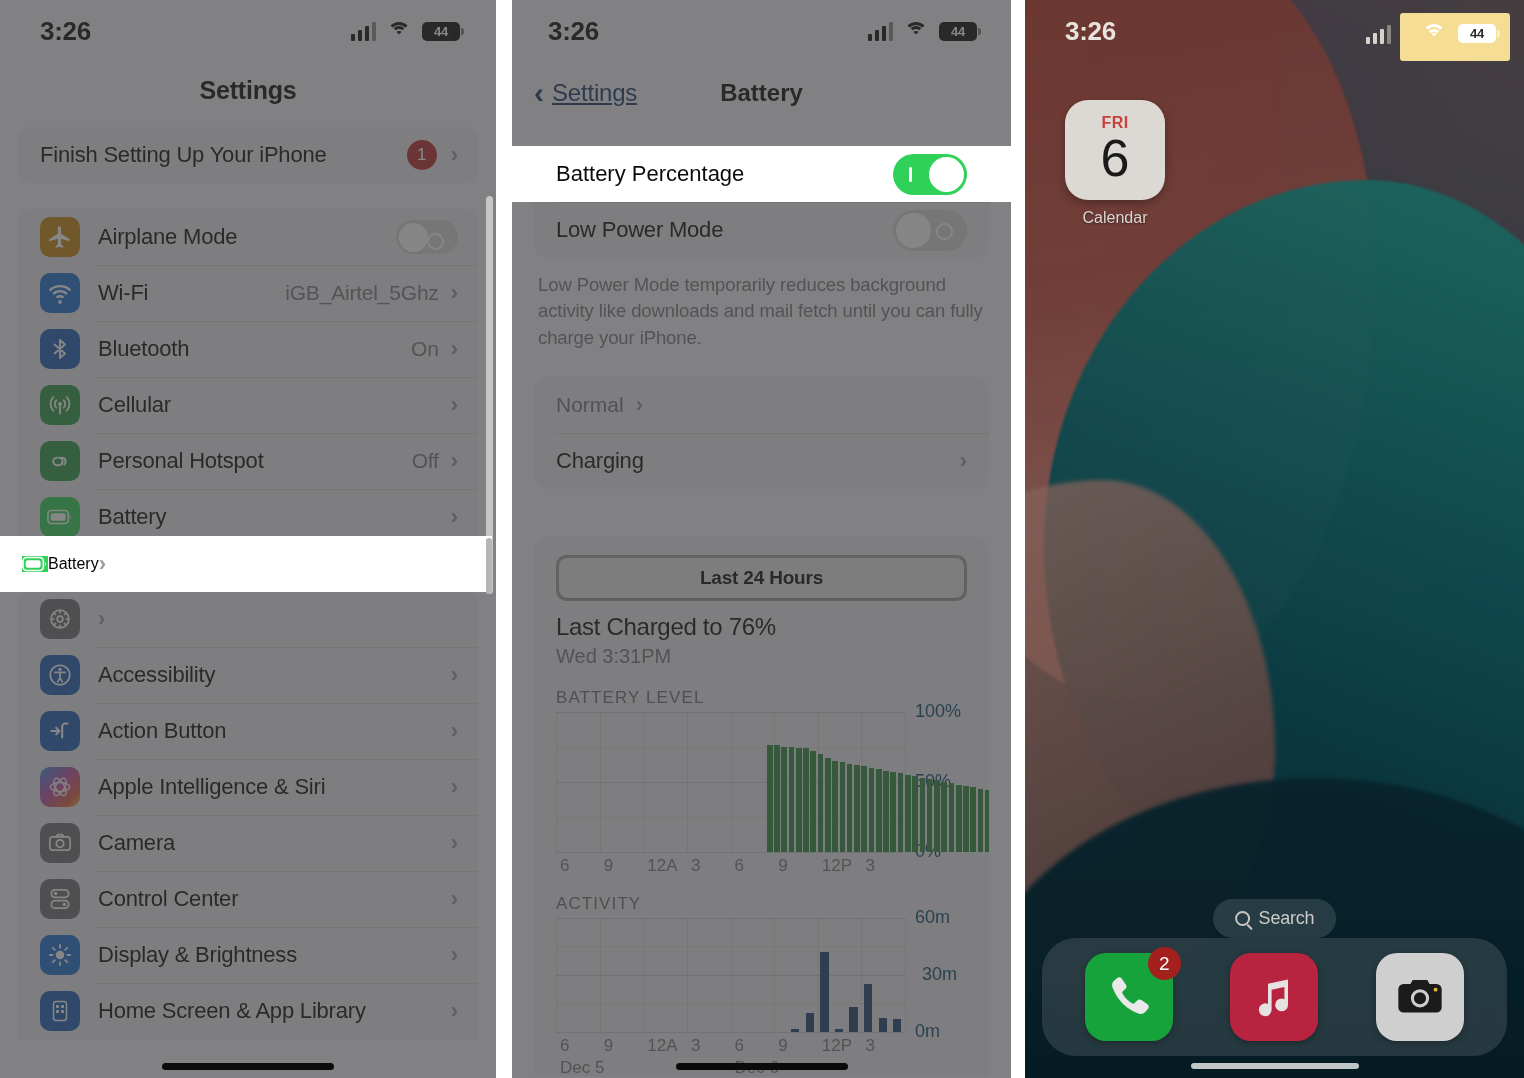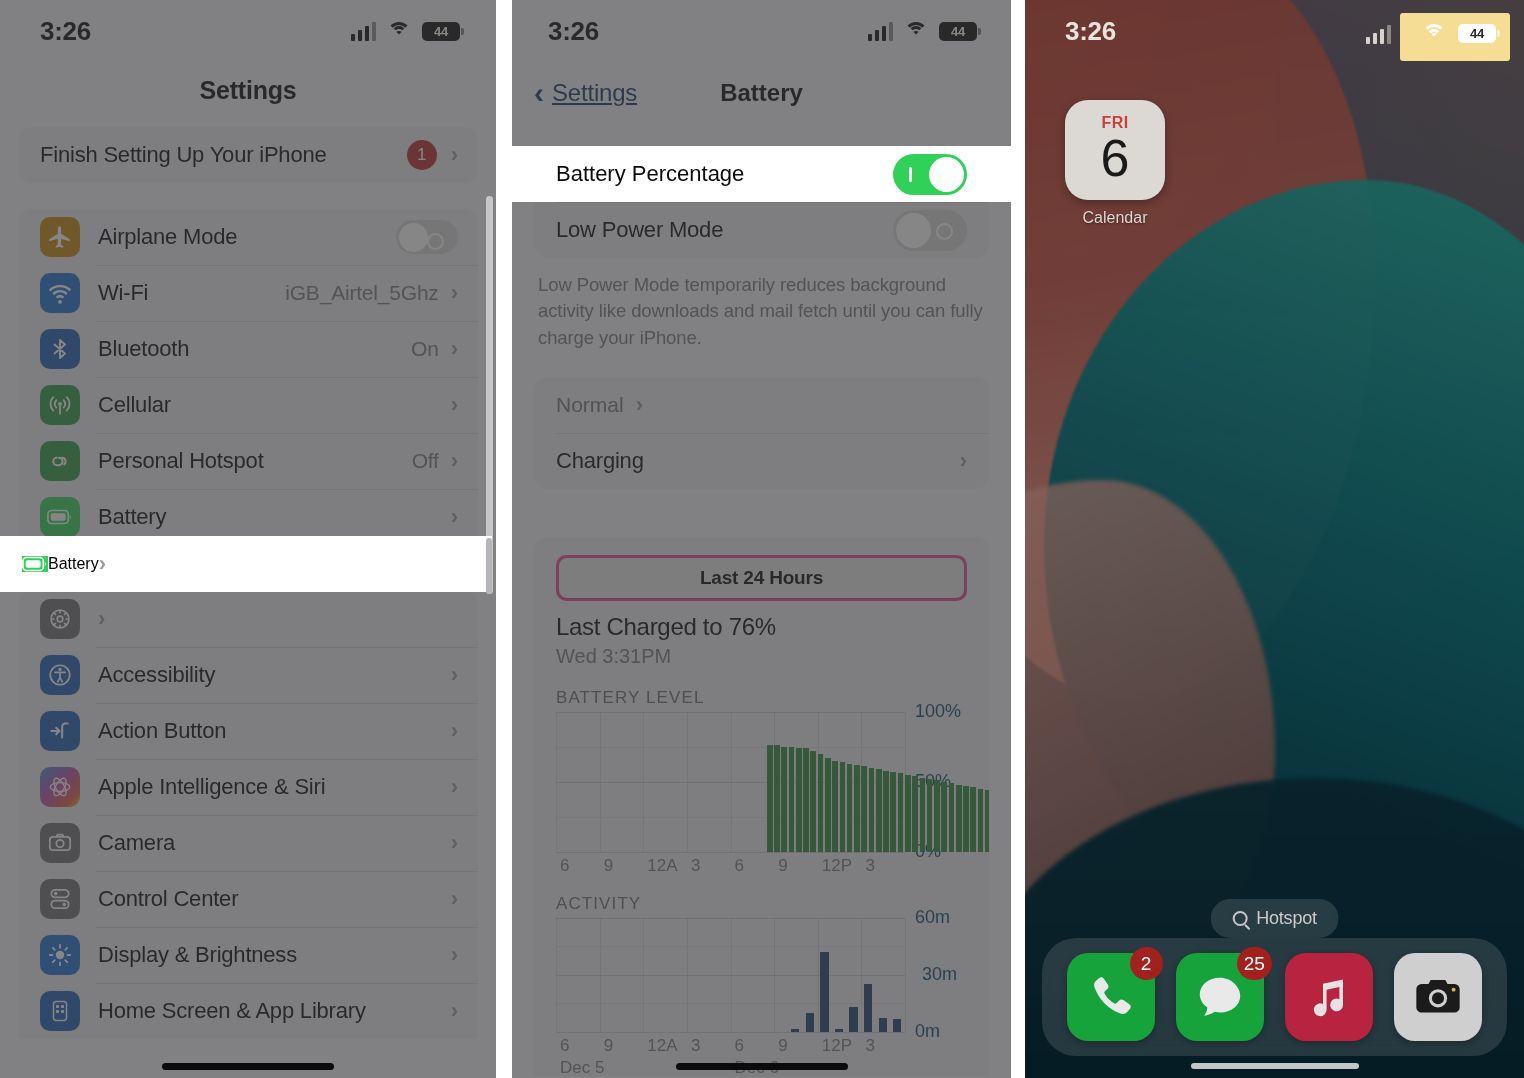--- a/index.html
+++ b/index.html
@@ -94,21 +94,21 @@
   .toggle.on:before { content:""; position:absolute; left:16px; top:13px; width:3px;
      height:15px; background:#fff; border-radius:2px; }
   .toggle.off { background:#d4d4d8; }
   .toggle.off .knob { left:3px; }
   .toggle.off:after { content:""; position:absolute; right:14px; top:13px; width:13px;
      height:13px; border:2.5px solid #fff; border-radius:50%; }
 
   .foot { font-size:18.5px; color:#79797e; line-height:1.42; padding:14px 24px 0 26px;
      letter-spacing:-0.1px; }
 
-  .seg { display:flex; background:#ec4899; border-radius:10px; padding:3px;
+  .seg { display:flex; background:#a3a3a3; border-radius:10px; padding:3px;
      margin:0 0 6px 0; }
   .seg div { flex:1; text-align:center; font-size:19px; font-weight:700; padding:9px 0;
      color:#0b0b0b; border-radius:8px; letter-spacing:-0.2px; }
   .seg div.active { background:#e6e6e7; box-shadow:0 1px 2px rgba(0,0,0,0.18); }
 
   .chg-title { font-size:24px; color:#0b0b0b; letter-spacing:-0.3px; margin-top:12px; }
   .chg-sub { font-size:20px; color:#79797e; margin-top:4px; }
 
   .chart-cap { font-size:17px; letter-spacing:1.1px; color:#6f6f74; margin-bottom:4px; }
   .chartbox { position:relative; }
@@ -672,39 +672,31 @@
     <div class="cal-app">
       <div class="cal-icon">
         <div class="cal-dow">FRI</div>
         <div class="cal-day">6</div>
       </div>
       <div class="cal-name">Calendar</div>
     </div>
 
     <div class="searchpill">
       <div class="mag"></div>
-      <span>Hotspot</span>
+      <span>Search</span>
     </div>
 
     <div class="dock">
       <div class="dapp">
         <div class="dicon" style="background:#17a33c;">
           <svg width="52" height="52" viewBox="0 0 24 24" fill="#e9e9e9">
               <path d="M6.6 3.2c.6-.5 1.5-.4 2 .3l2 2.8c.4.6.3 1.4-.2 1.9L9.2 9.4c-.3.3-.4.7-.2 1a11.5 11.5 0 0 0 4.6 4.6c.3.2.7.1 1-.2l1.2-1.2c.5-.5 1.3-.6 1.9-.2l2.8 2c.7.5.8 1.4.3 2l-1.3 1.5c-.7.8-1.8 1.1-2.8.8A19.8 19.8 0 0 1 4.3 7.3c-.3-1 0-2.1.8-2.8z"></path>
             </svg>
         </div>
         <div class="dbadge">2</div>
-      </div>
-      <div class="dapp">
-        <div class="dicon" style="background:#17a33c;">
-          <svg width="54" height="54" viewBox="0 0 24 24" fill="#e9e9e9">
-              <path d="M12 3.4c-5 0-9 3.3-9 7.4 0 2.3 1.3 4.4 3.3 5.8.1 1.3-.5 2.8-1.4 3.7 1.7-.1 3.5-.8 4.7-1.7 .8.2 1.6.3 2.4.3 5 0 9-3.3 9-7.4S17 3.4 12 3.4z"></path>
-            </svg>
-        </div>
-        <div class="dbadge">25</div>
       </div>
       <div class="dapp">
         <div class="dicon" style="background:#b8243f;">
           <svg width="48" height="48" viewBox="0 0 24 24" fill="#e6e2e2">
               <path d="M19 3.2 9 5.4v10.1a3.2 3.2 0 1 0 1.8 2.9V8.4l6.4-1.4v6.1a3.2 3.2 0 1 0 1.8 2.9z"></path>
             </svg>
         </div>
       </div>
       <div class="dapp">
         <div class="dicon" style="background:#cfcfcf;">

